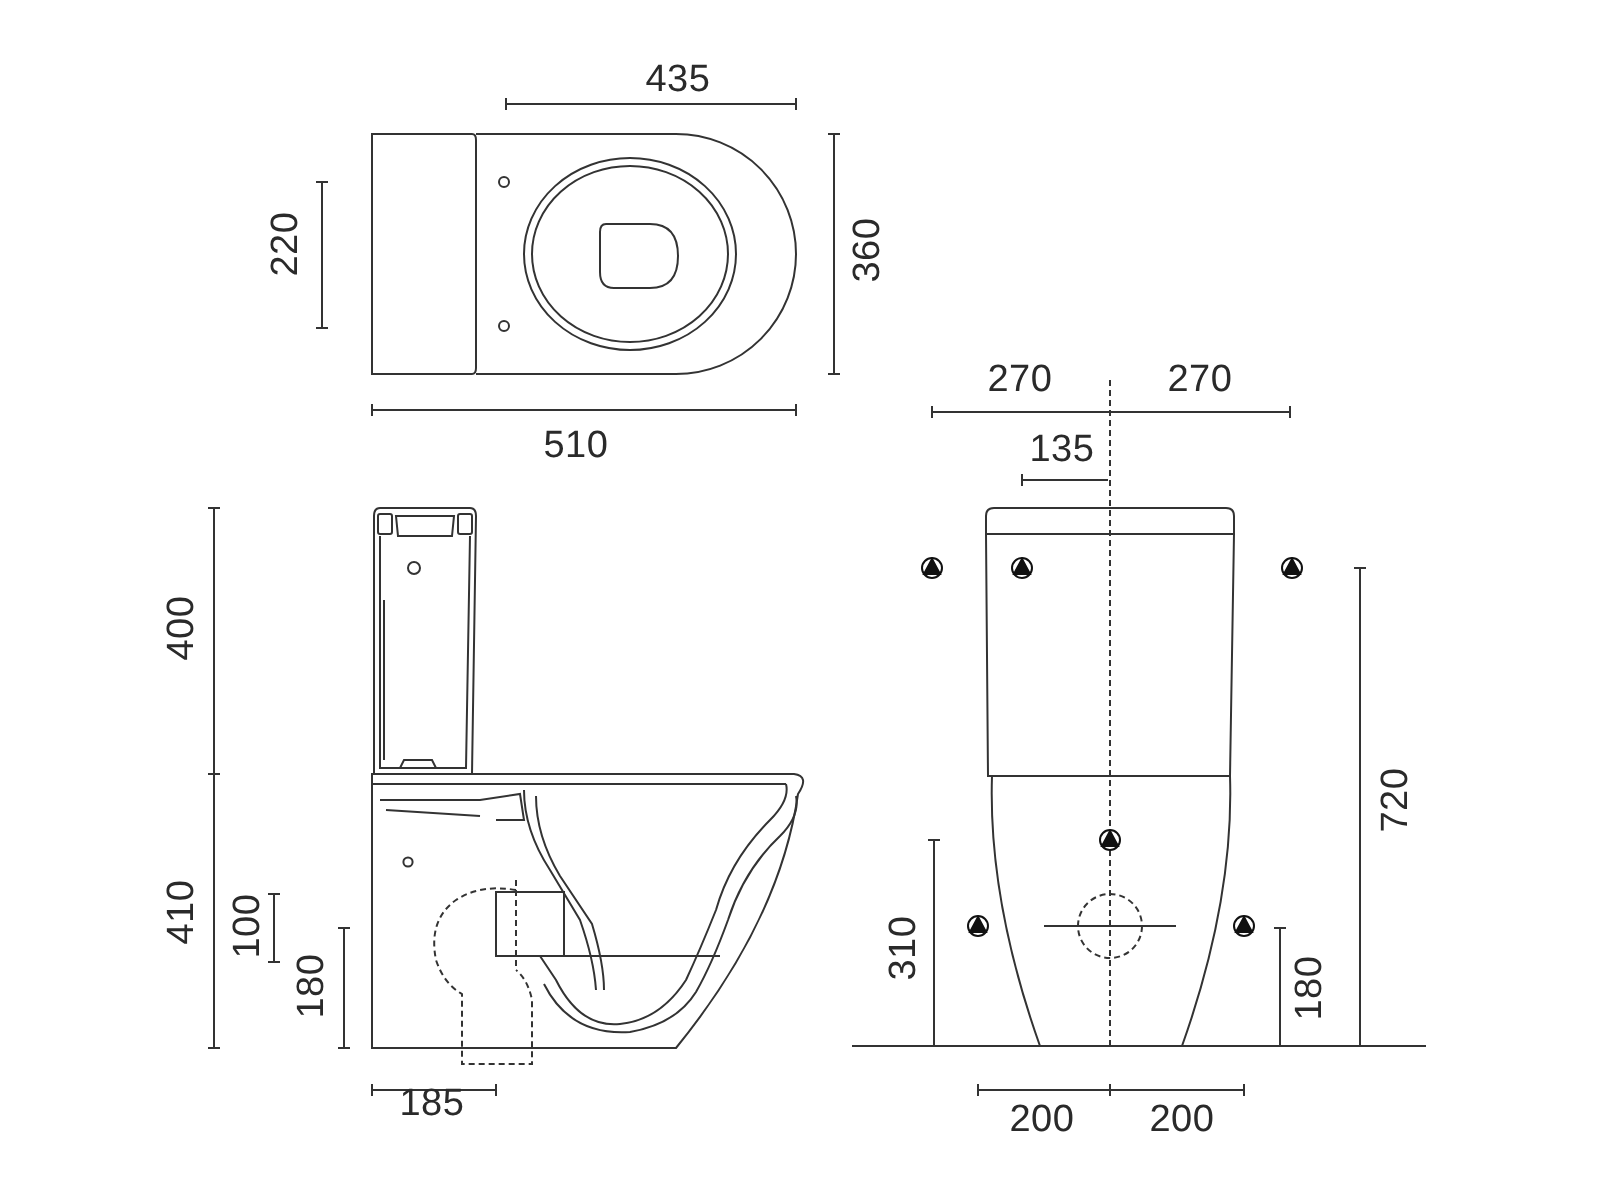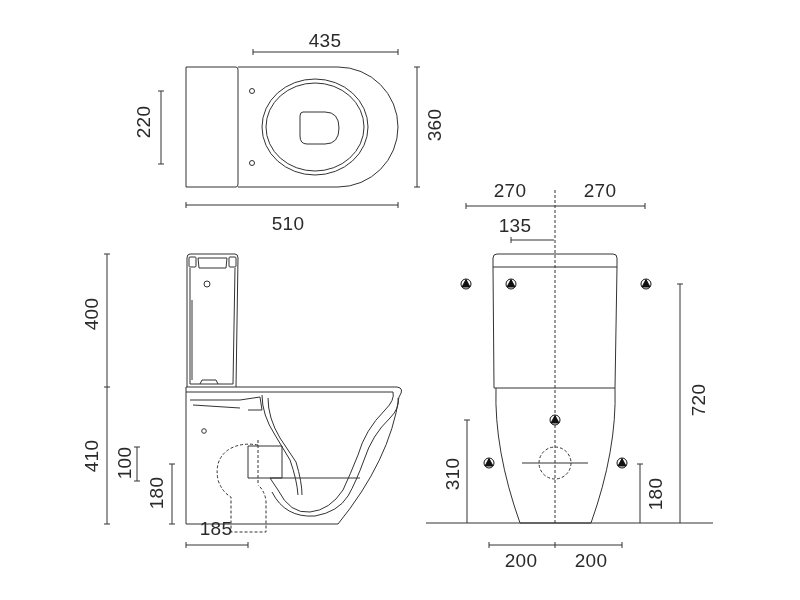--- a/index.html
+++ b/index.html
@@ -182,31 +182,31 @@
           <path d="M489,458.5 L493,466 L485,466 Z" fill="#111"></path>
         </g>
       <g>
           <circle cx="622" cy="463" r="5" fill="#fff"></circle>
           <path d="M622,458.5 L626,466 L618,466 Z" fill="#111"></path>
         </g>
     </g>
   </g>
 </svg>
 
-<div class="dim-label horz" style="left:325px; top:40px;text-align:center;">435</div>
+<div class="dim-label horz" style="left:339px; top:40px;text-align:center;">435</div>
 <div class="dim-label vert" style="left:143px; top:122px;">220</div>
 <div class="dim-label vert" style="left:434px; top:125px;">360</div>
 <div class="dim-label horz" style="left:288px; top:223px;">510</div>
 
 <div class="dim-label vert" style="left:91px; top:314px;">400</div>
 <div class="dim-label vert" style="left:91px; top:456px;">410</div>
 <div class="dim-label vert" style="left:124px; top:463px;">100</div>
 <div class="dim-label vert" style="left:156px; top:493px;">180</div>
-<div class="dim-label horz" style="left:216px; top:528px;">185</div>
+<div class="dim-label horz" style="left:216px; top:552px;">185</div>
 
 <div class="dim-label horz" style="left:510px; top:190px;">270</div>
 <div class="dim-label horz" style="left:600px; top:190px;">270</div>
-<div class="dim-label horz" style="left:515px; top:225px;">135</div>
+<div class="dim-label horz" style="left:531px; top:225px;">135</div>
 <div class="dim-label vert" style="left:452px; top:474px;">310</div>
 <div class="dim-label vert" style="left:655px; top:494px;">180</div>
 <div class="dim-label vert" style="left:698px; top:400px;">720</div>
 <div class="dim-label horz" style="left:521px; top:560px;">200</div>
 <div class="dim-label horz" style="left:591px; top:560px;">200</div>
 
 </body></html>

